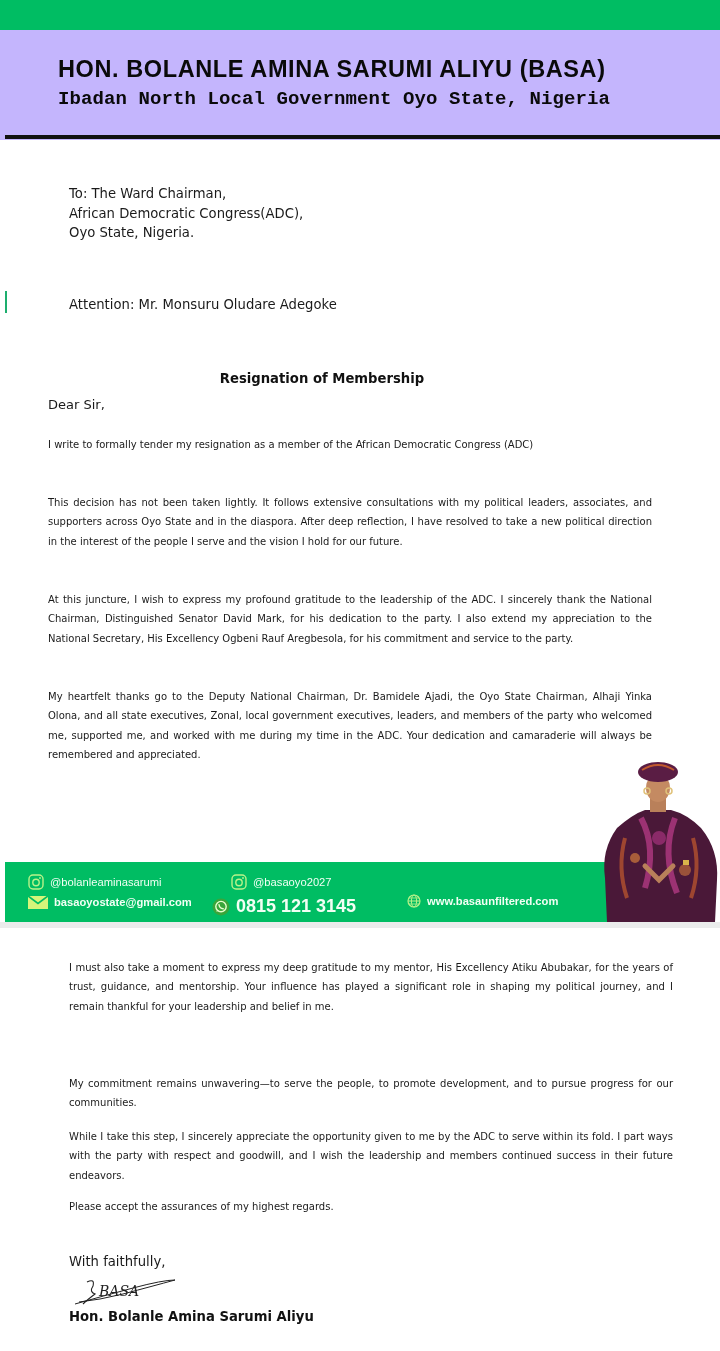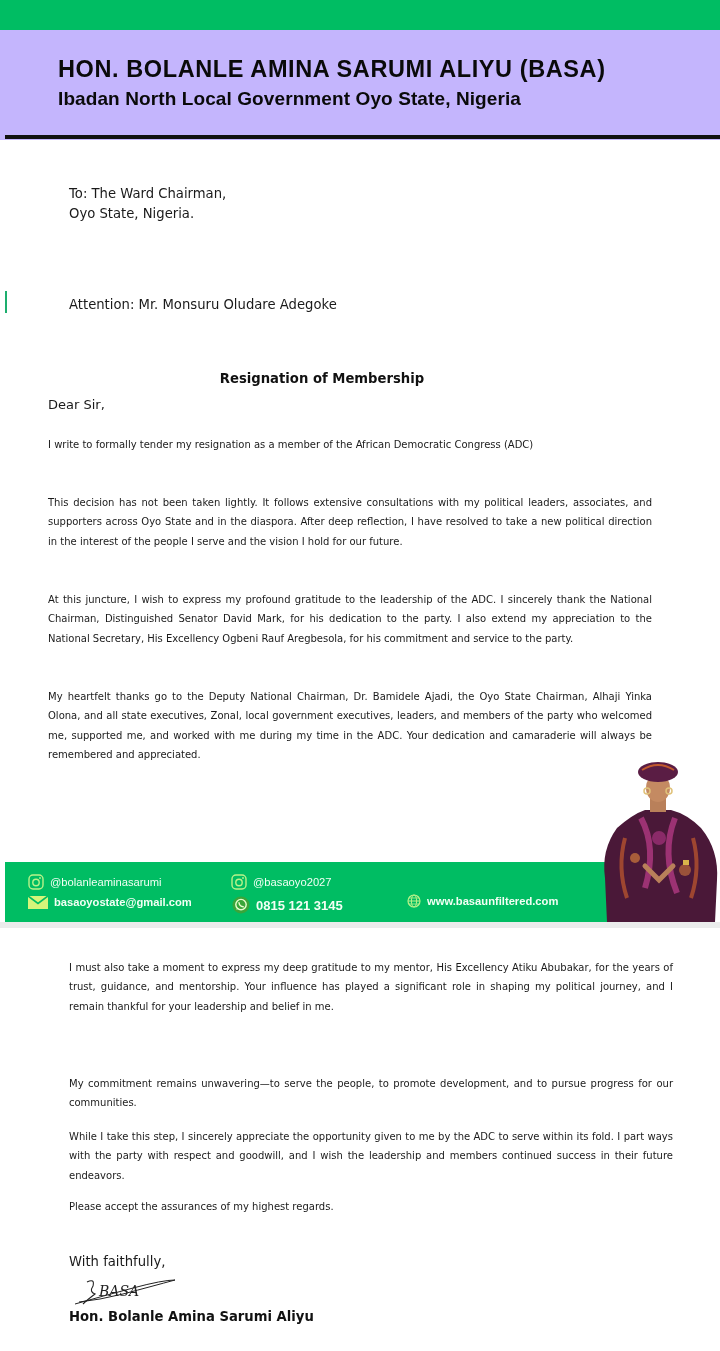--- a/index.html
+++ b/index.html
@@ -2,21 +2,21 @@
 <html><head>
 <meta charset="utf-8">
 <style>
   * { box-sizing: border-box; margin: 0; padding: 0; }
   html, body { width: 720px; height: 1351px; background: #ffffff; overflow: hidden; }
   body { position: relative; font-family: "DejaVu Sans", sans-serif; color: #111; }
 
   .top-band { position: absolute; left: 0; top: 0; width: 720px; height: 30px; background: #00bd63; }
   .header { position: absolute; left: 0; top: 30px; width: 720px; height: 110px; background: #c4b5fd; }
   .header-name { position: absolute; left: 58px; top: 26px; font-family: "Liberation Sans", sans-serif; font-weight: 900; font-size: 23.5px; letter-spacing: 0.6px; color: #0a0a0a; white-space: nowrap; }
-  .header-sub { position: absolute; left: 58px; top: 58px; font-family: Liberation Sans, sans-serif; font-weight: 700; font-size: 19px; color: #0a0a0a; white-space: nowrap; letter-spacing: 0.1px; }
+  .header-sub { position: absolute; left: 58px; top: 58px; font-family: Liberation Mono, monospace; font-weight: 700; font-size: 19px; color: #0a0a0a; white-space: nowrap; letter-spacing: 0.1px; }
   .header-rule { position: absolute; left: 5px; top: 135px; width: 715px; height: 4px; background: #111; }
 
   .addr { position: absolute; left: 69px; top: 184px; font-size: 13.2px; line-height: 19.5px; color: #1a1a1a; }
   .edge-mark { position: absolute; left: 5px; top: 291px; width: 2px; height: 22px; background: #1dae6e; }
   .attention { position: absolute; left: 69px; top: 297px; font-size: 13.2px; color: #1a1a1a; white-space: nowrap; }
   .attention b { font-weight: 400; }
 
   .subject { position: absolute; left: 0; width: 644px; top: 371px; text-align: center; font-weight: 700; font-size: 13.2px; color: #111; }
   .salutation { position: absolute; left: 48px; top: 397px; font-size: 13px; color: #1a1a1a; }
 
@@ -27,21 +27,21 @@
   .p4 { left: 48px; width: 604px; top: 687px; }
 
   .photo { position: absolute; left: 597px; top: 758px; width: 122px; height: 164px; overflow: hidden; }
   .footer-band { position: absolute; left: 5px; top: 862px; width: 700px; height: 60px; background: #00bd63; }
   .footer-gap { position: absolute; left: 0; top: 922px; width: 720px; height: 6px; background: #ebecec; }
   .f-item { position: absolute; display: flex; align-items: center; color: #f2fff4; font-family: "Liberation Sans", sans-serif; font-size: 11.2px; white-space: nowrap; }
   .f-item span.txt { margin-left: 6px; }
   .f-ig1 { left: 28px; top: 874px; }
   .f-mail { left: 28px; top: 895px; font-weight: 700; }
   .f-ig2 { left: 231px; top: 874px; }
-  .f-wa { left: 232px; top: 896px; font-size: 13px; font-weight: 700; align-items: center; }
+  .f-wa { left: 212px; top: 896px; font-size: 18px; font-weight: 700; align-items: center; }
   .f-web { left: 407px; top: 894px; font-weight: 700; }
 
   .q1 { left: 69px; width: 604px; top: 958px; }
   .q2 { left: 69px; width: 604px; top: 1074px; }
   .q3 { left: 69px; width: 604px; top: 1127px; }
   .q4 { left: 69px; width: 604px; top: 1197px; }
   .closing { position: absolute; left: 69px; top: 1254px; font-size: 13.2px; color: #1a1a1a; }
   .signature { position: absolute; left: 73px; top: 1274px; width: 110px; height: 34px; }
   .signer { position: absolute; left: 69px; top: 1309px; font-size: 13.2px; font-weight: 700; color: #111; }
 </style>
@@ -51,20 +51,21 @@
 <div class="top-band"></div>
 
 <div class="header">
   <div class="header-name">HON. BOLANLE AMINA SARUMI ALIYU (BASA)</div>
   <div class="header-sub">Ibadan North Local Government Oyo State, Nigeria</div>
 </div>
 <div class="header-rule"></div>
 
 <div class="addr">
   <div>To: The Ward Chairman,</div>
+  <div>African Democratic Congress(ADC),</div>
   <div>Oyo State, Nigeria.</div>
 </div>
 
 <div class="edge-mark"></div>
 <div class="attention"><b>Attention</b><span>: Mr. Monsuru Oludare Adegoke</span></div>
 
 <div class="subject">Resignation of Membership</div>
 <div class="salutation">Dear Sir,</div>
 
 <div class="para p1">I write to formally tender my resignation as a member of the African Democratic Congress (ADC)</div>

